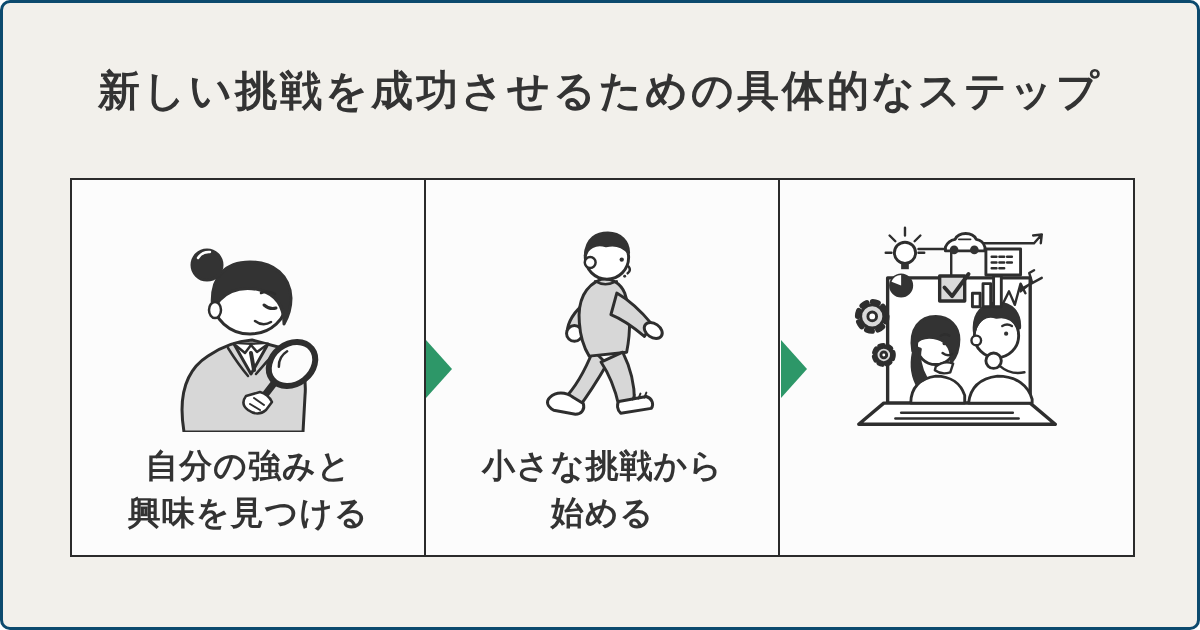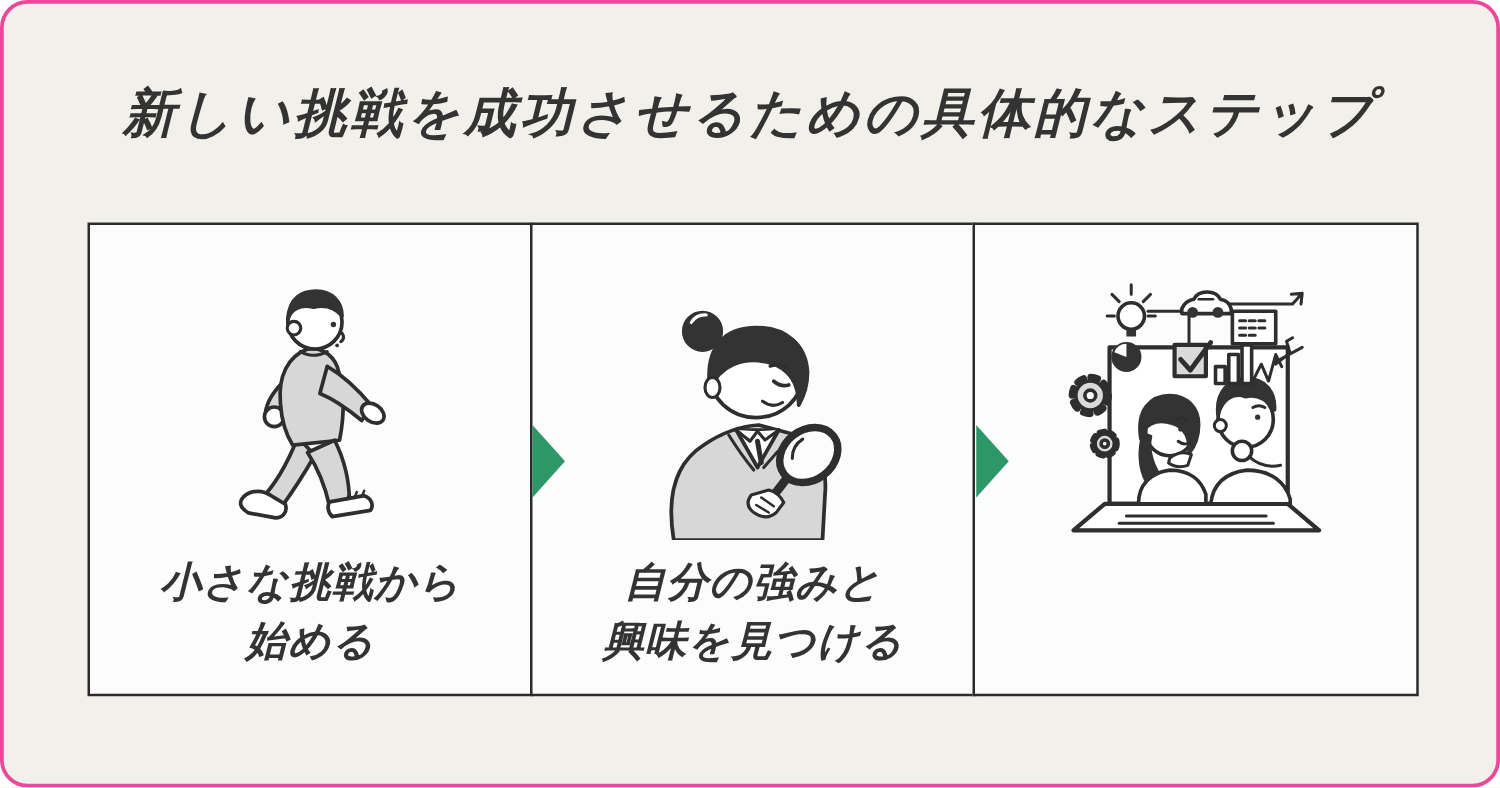--- a/index.html
+++ b/index.html
@@ -1,20 +1,20 @@
 <!DOCTYPE html>
 <html><head>
 <meta charset="utf-8">
 <style>
   html,body{margin:0;padding:0;}
   body{width:1200px;height:630px;overflow:hidden;}
   .canvas{
     position:relative;width:1200px;height:630px;box-sizing:border-box;
-    background:#f2f0eb;border:3px solid #ec4899;border-radius:22px;
-    font-family:"Liberation Sans","DejaVu Sans",sans-serif;color:#333;font-style:italic;
+    background:#f2f0eb;border:3px solid #0c4a6e;border-radius:10px;
+    font-family:"Liberation Sans","DejaVu Sans",sans-serif;color:#333;
   }
   .title{
     position:absolute;left:0;right:0;top:60px;height:56px;line-height:56px;
     text-align:center;font-size:42px;font-weight:800;letter-spacing:3px;color:#333;
   }
   .steps{
     position:absolute;left:67px;top:175px;width:1065px;height:379px;display:flex;
   }
   .panel{
     flex:1;background:#fcfcfc;border:2.5px solid #2b2b2b;box-sizing:border-box;
@@ -38,20 +38,63 @@
   .arrow.a2{left:778px;}
 </style>
 </head>
 <body>
 
 <div class="canvas">
 
   <div class="title">新しい挑戦を成功させるための具体的なステップ</div>
 
   <div class="steps">
+
+    <div class="panel">
+      <div class="illus">
+        <svg viewBox="0 0 180 188" width="180" height="188">
+          <g stroke="#2e2e2e" stroke-linecap="round" stroke-linejoin="round" fill="none" stroke-width="3">
+
+            <path d="M26,188 C20,152 28,126 50,112 C66,101 80,97 94,96 L124,104 C142,113 149,130 147,152 L145,188 Z" fill="#d7d7d7"></path>
+
+            <path d="M76,100 L93,130 L110,100 Z" fill="#ffffff"></path>
+            <path d="M76,100 L87,109 L93,101" fill="#ffffff" stroke-width="2.5"></path>
+            <path d="M110,100 L99,108 L93,101" fill="#ffffff" stroke-width="2.5"></path>
+            <path d="M93,109 L96,126" stroke-width="4"></path>
+
+            <path d="M70,104 Q80,120 90,132" stroke-width="2.5"></path>
+            <path d="M119,107 Q108,118 98,130" stroke-width="2.5"></path>
+
+            <ellipse cx="92" cy="56" rx="37" ry="34" fill="#ffffff"></ellipse>
+
+            <path d="M55,68 C50,30 70,18 92,18 C116,18 132,32 133,54 C133,64 130,73 126,80 C126,60 116,50 102,46 C82,41 62,48 55,68 Z" fill="#333333" stroke="#333333"></path>
+            <circle cx="49" cy="21" r="15" fill="#333333" stroke="#333333"></circle>
+            <path d="M40,14 A13,13 0 0,1 52,8" stroke="#ffffff" stroke-width="2.5"></path>
+
+            <ellipse cx="57" cy="66" rx="6" ry="8" fill="#ffffff" stroke-width="2.5"></ellipse>
+            <path d="M103,49 q8,-3 14,1" stroke-width="2.5"></path>
+            <path d="M106,61 q6,5 12,3"></path>
+            <path d="M97,77 q8,6 16,1" stroke-width="2.5"></path>
+
+            <path d="M117,138 L100,160" stroke-width="7"></path>
+            <path d="M88,152 q-6,8 2,14 q10,7 18,0 l6,-8 q-4,-8 -12,-10 z" fill="#ffffff" stroke-width="2.5"></path>
+            <path d="M92,160 l10,6 M96,154 l10,7" stroke-width="2"></path>
+
+            <g transform="rotate(-38 134 120)">
+              <ellipse cx="134" cy="120" rx="25" ry="20" fill="#fcfcfc" stroke-width="6"></ellipse>
+              <path d="M122,114 q6,-8 16,-7" stroke-width="2.5"></path>
+            </g>
+          </g>
+        </svg>
+      </div>
+      <div class="caption">
+        <div>自分の強みと</div>
+        <div>興味を見つける</div>
+      </div>
+    </div>
 
     <div class="panel">
       <div class="illus">
         <svg viewBox="0 0 140 205" width="138" height="202">
           <g stroke="#2e2e2e" stroke-linecap="round" stroke-linejoin="round" fill="none" stroke-width="3">
 
             <path d="M58,70 C44,78 36,90 34,100 L46,108 C50,96 58,86 66,80 Z" fill="#d7d7d7"></path>
             <circle cx="41" cy="105" r="8" fill="#ffffff"></circle>
 
             <path d="M60,122 C52,142 42,160 30,172 L44,182 C56,166 66,150 74,136 Z" fill="#d7d7d7"></path>
@@ -77,63 +120,20 @@
         </svg>
       </div>
       <div class="caption">
         <div>小さな挑戦から</div>
         <div>始める</div>
       </div>
     </div>
 
     <div class="panel">
       <div class="illus">
-        <svg viewBox="0 0 180 188" width="180" height="188">
-          <g stroke="#2e2e2e" stroke-linecap="round" stroke-linejoin="round" fill="none" stroke-width="3">
-
-            <path d="M26,188 C20,152 28,126 50,112 C66,101 80,97 94,96 L124,104 C142,113 149,130 147,152 L145,188 Z" fill="#d7d7d7"></path>
-
-            <path d="M76,100 L93,130 L110,100 Z" fill="#ffffff"></path>
-            <path d="M76,100 L87,109 L93,101" fill="#ffffff" stroke-width="2.5"></path>
-            <path d="M110,100 L99,108 L93,101" fill="#ffffff" stroke-width="2.5"></path>
-            <path d="M93,109 L96,126" stroke-width="4"></path>
-
-            <path d="M70,104 Q80,120 90,132" stroke-width="2.5"></path>
-            <path d="M119,107 Q108,118 98,130" stroke-width="2.5"></path>
-
-            <ellipse cx="92" cy="56" rx="37" ry="34" fill="#ffffff"></ellipse>
-
-            <path d="M55,68 C50,30 70,18 92,18 C116,18 132,32 133,54 C133,64 130,73 126,80 C126,60 116,50 102,46 C82,41 62,48 55,68 Z" fill="#333333" stroke="#333333"></path>
-            <circle cx="49" cy="21" r="15" fill="#333333" stroke="#333333"></circle>
-            <path d="M40,14 A13,13 0 0,1 52,8" stroke="#ffffff" stroke-width="2.5"></path>
-
-            <ellipse cx="57" cy="66" rx="6" ry="8" fill="#ffffff" stroke-width="2.5"></ellipse>
-            <path d="M103,49 q8,-3 14,1" stroke-width="2.5"></path>
-            <path d="M106,61 q6,5 12,3"></path>
-            <path d="M97,77 q8,6 16,1" stroke-width="2.5"></path>
-
-            <path d="M117,138 L100,160" stroke-width="7"></path>
-            <path d="M88,152 q-6,8 2,14 q10,7 18,0 l6,-8 q-4,-8 -12,-10 z" fill="#ffffff" stroke-width="2.5"></path>
-            <path d="M92,160 l10,6 M96,154 l10,7" stroke-width="2"></path>
-
-            <g transform="rotate(-38 134 120)">
-              <ellipse cx="134" cy="120" rx="25" ry="20" fill="#fcfcfc" stroke-width="6"></ellipse>
-              <path d="M122,114 q6,-8 16,-7" stroke-width="2.5"></path>
-            </g>
-          </g>
-        </svg>
-      </div>
-      <div class="caption">
-        <div>自分の強みと</div>
-        <div>興味を見つける</div>
-      </div>
-    </div>
-
-    <div class="panel">
-      <div class="illus">
         <svg viewBox="0 0 220 218" width="212" height="210">
           <g stroke="#2e2e2e" stroke-linecap="round" stroke-linejoin="round" fill="none" stroke-width="3">
 
             <rect x="38" y="58" width="148" height="130" fill="#ffffff" stroke-width="3.5"></rect>
 
             <path d="M34,188 L186,188 L212,210 L8,210 Z" fill="#ffffff" stroke-width="3.5"></path>
             <path d="M52,198 L168,198" stroke-width="2.5"></path>
             <path d="M46,204 L174,204" stroke-width="2.5"></path>
 
             <path d="M62,188 C62,172 72,162 88,160 C104,160 114,168 118,180 L118,188 Z" fill="#ffffff"></path>

